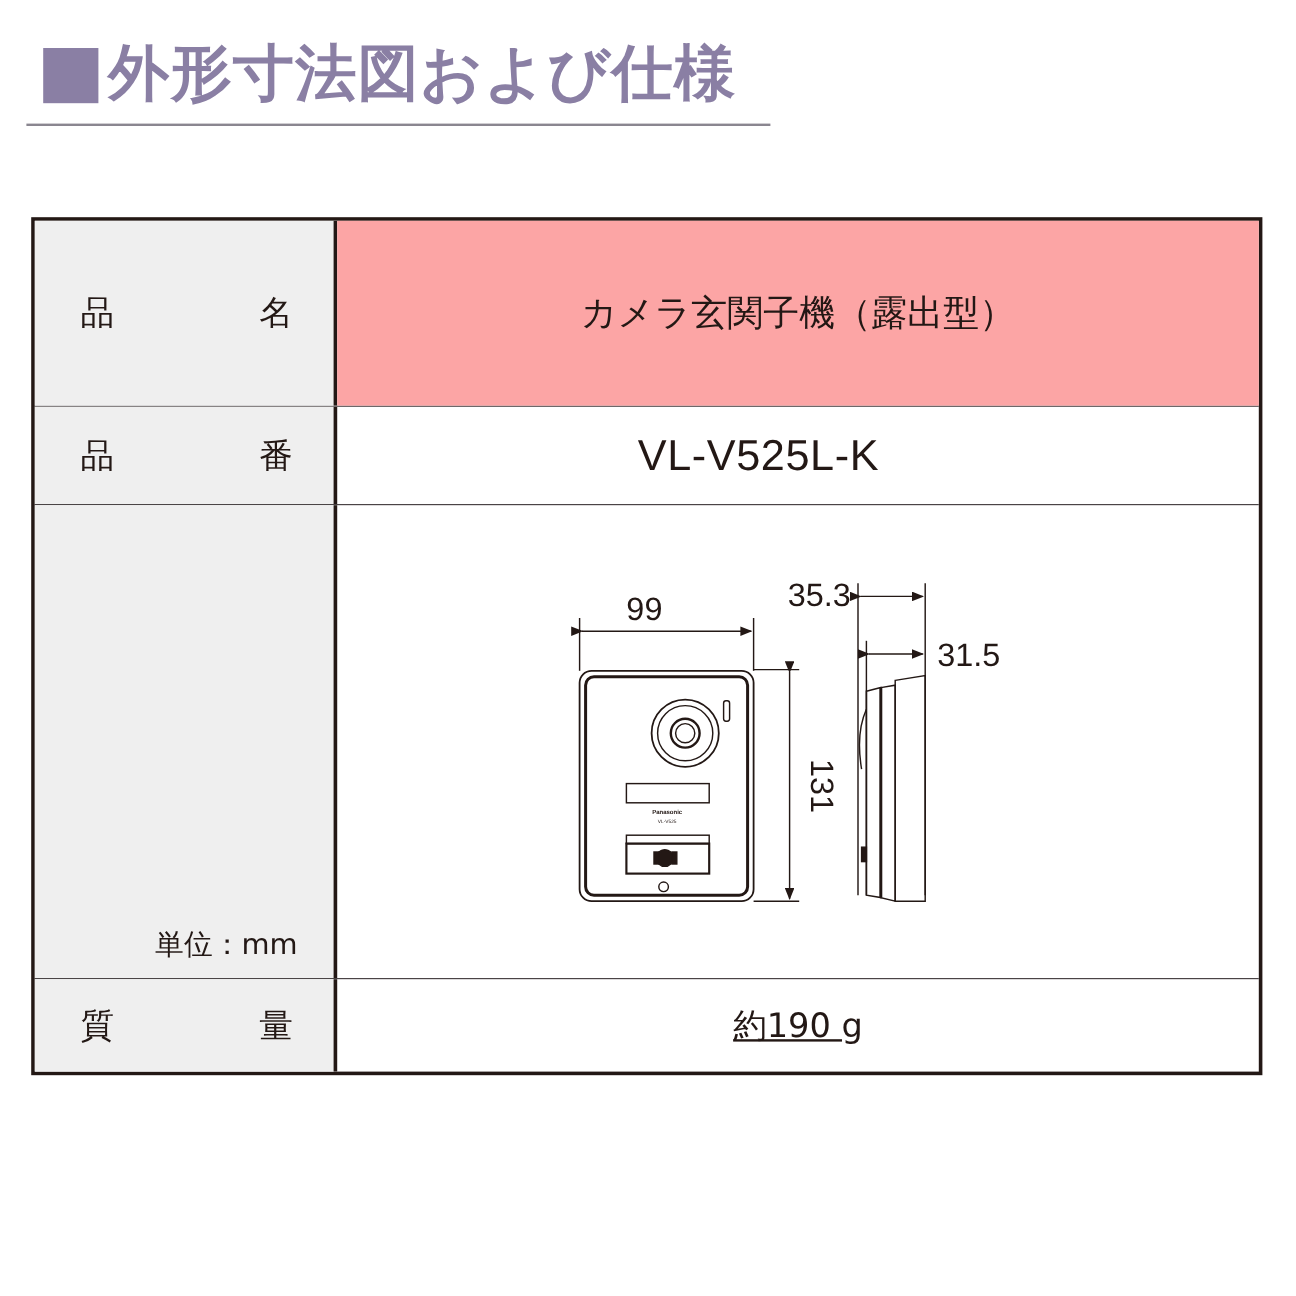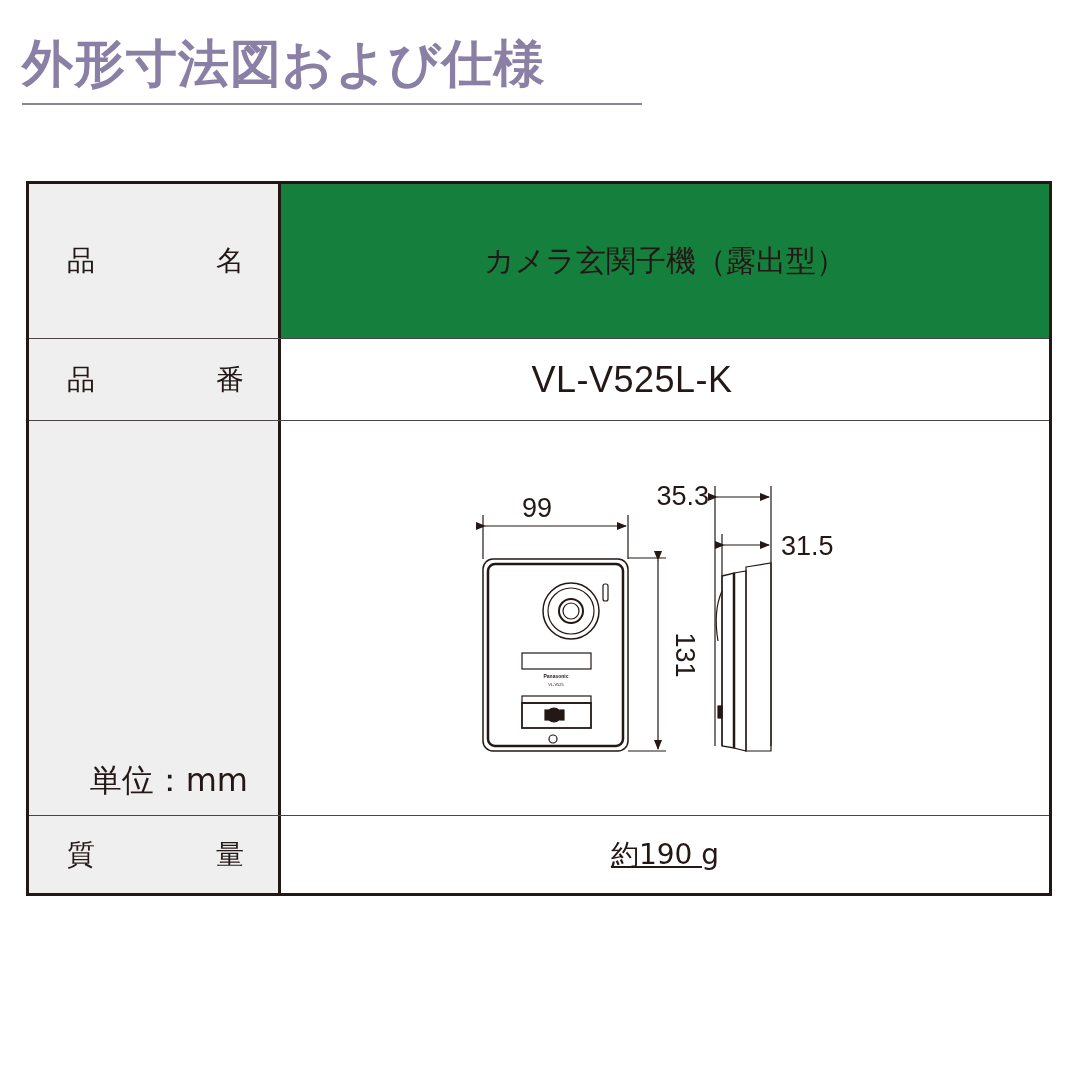--- a/index.html
+++ b/index.html
@@ -1,38 +1,38 @@
 <!DOCTYPE html>
 <html><head>
 <meta charset="utf-8">
 <style>
   html, body { margin:0; padding:0; background:#ffffff; }
   body { width:1080px; height:1080px; position:relative; overflow:hidden;
          font-family: "DejaVu Sans", "Liberation Sans", sans-serif; color:#231815; }
-  .title { position:absolute; left:22px; top:30px; height:64px; display:flex; align-items:center;flex-direction:column; }
+  .title { position:absolute; left:36px; top:30px; height:64px; display:flex; align-items:center; }
   .title .sq { width:46px; height:46px; background:#8a7fa4; margin-right:8px; margin-top:2px; }
   .title .txt { font-size:51px; font-weight:bold; color:#8a7fa4; letter-spacing:1px; line-height:64px; }
   .title-rule { position:absolute; left:22px; top:103px; width:620px; height:2px; background:#8a8690; }
 
   .spec { position:absolute; left:26px; top:181px; width:1026px; height:715px;
           border:3px solid #231815; box-sizing:border-box; }
   .row { position:absolute; left:0; right:0; border-bottom:1px solid #4a4446; box-sizing:border-box; }
   .row.last { border-bottom:none; }
   .lab { position:absolute; left:0; top:0; bottom:0; width:252px; background:#efefef;
          border-right:3px solid #231815; box-sizing:border-box; font-size:28px; }
   .val { position:absolute; left:252px; right:0; top:0; bottom:0; display:flex; align-items:center; justify-content:center; }
   .lab .l1 { position:absolute; left:38px; top:50%; transform:translateY(-50%); }
   .lab .l2 { position:absolute; right:34px; top:50%; transform:translateY(-50%); }
   .v-text { font-size:30px; }
   .v-model { font-family:"Liberation Sans", sans-serif; font-size:36px; letter-spacing:0.5px; margin-left:-66px; }
   .v-mass { font-size:28px;text-decoration:underline; }
-  .purple { background:#15803d;font-family:Liberation Mono, monospace; }
+  .purple { background:#fca5a5;font-family:Liberation Mono, monospace; }
   .dimlab { position:absolute; right:30px; top:178px; text-align:right; font-size:28px; line-height:40px; }
   .dimlab .paren { margin-right:0px; }
-  .unit { position:absolute; right:30px; bottom:12px; font-size:32px; }
+  .unit { position:absolute; right:30px; bottom:12px; font-size:24px; }
 </style>
 </head>
 <body>
 
 <div class="title">
   <div class="sq"></div>
   <div class="txt">外形寸法図および仕様</div>
 </div>
 <div class="title-rule"></div>
 

